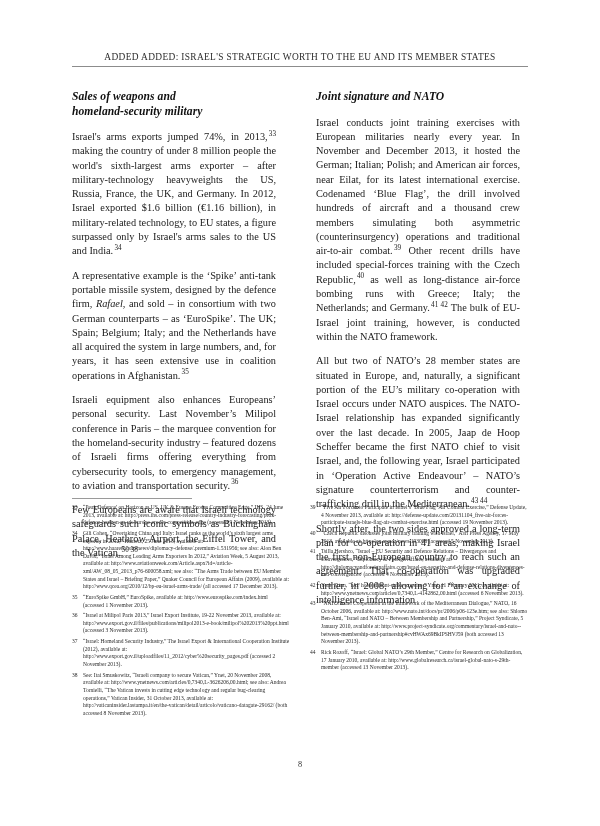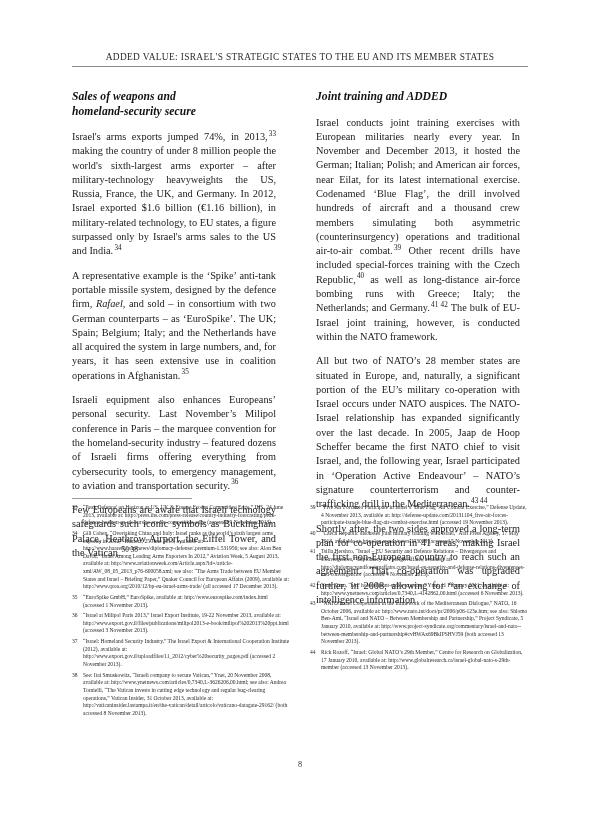--- a/index.html
+++ b/index.html
@@ -142,42 +142,42 @@
     font-size: 8.2px;
     color: #333333;
   }
 </style>
 </head>
 <body>
 
 <div class="page">
 
   <div class="running-head">
-    <span class="rh-text">ADDED VALUE: ISRAEL'S STRATEGIC STATES TO THE EU AND ITS MEMBER STATES</span>
+    <span class="rh-text">ADDED ADDED: ISRAEL'S STRATEGIC WORTH TO THE EU AND ITS MEMBER STATES</span>
     <span class="rh-rule"></span>
   </div>
 
   <div class="columns">
 
     <div class="col">
       <h2 class="sec-title">
         <span>Sales of weapons and</span><br>
-        <span>homeland-security secure</span>
+        <span>homeland-security military</span>
       </h2>
       <div>
           <p class="body">Israel's arms exports jumped 74%, in 2013,<sup class="fn">33</sup> making the country of under 8 million people the world's sixth-largest arms exporter – after military-technology heavyweights the US, Russia, France, the UK, and Germany. In 2012, Israel exported $1.6 billion (€1.16 billion), in military-related technology, to EU states, a figure surpassed only by Israel's arms sales to the US and India.<sup class="fn">34</sup></p>
           <p class="body">A representative example is the ‘Spike’ anti-tank portable missile system, designed by the defence firm, <i>Rafael</i>, and sold – in consortium with two German counterparts – as ‘EuroSpike’. The UK; Spain; Belgium; Italy; and the Netherlands have all acquired the system in large numbers, and, for years, it has seen extensive use in coalition operations in Afghanistan.<sup class="fn">35</sup></p>
           <p class="body">Israeli equipment also enhances Europeans’ personal security. Last November’s Milipol conference in Paris – the marquee convention for the homeland-security industry – featured dozens of Israeli firms offering everything from cybersecurity tools, to emergency management, to aviation and transportation security.<sup class="fn">36</sup></p>
           <p class="body">Few Europeans are aware that Israeli technology safeguards such iconic symbols as Buckingham Palace, Heathrow Airport, the Eiffel Tower, and the Vatican.<sup class="fn">50 38</sup></p>
         </div>
     </div>
 
     <div class="col">
       <h2 class="sec-title">
-        <span>Joint training and ADDED</span>
+        <span>Joint signature and NATO</span>
       </h2>
       <div>
           <p class="body">Israel conducts joint training exercises with European militaries nearly every year. In November and December 2013, it hosted the German; Italian; Polish; and American air forces, near Eilat, for its latest international exercise. Codenamed ‘Blue Flag’, the drill involved hundreds of aircraft and a thousand crew members simulating both asymmetric (counterinsurgency) operations and traditional air-to-air combat.<sup class="fn">39</sup> Other recent drills have included special-forces training with the Czech Republic,<sup class="fn">40</sup> as well as long-distance air-force bombing runs with Greece; Italy; the Netherlands; and Germany.<sup class="fn">41 42</sup> The bulk of EU-Israel joint training, however, is conducted within the NATO framework.</p>
           <p class="body">All but two of NATO’s 28 member states are situated in Europe, and, naturally, a significant portion of the EU’s military co-operation with Israel occurs under NATO auspices. The NATO-Israel relationship has expanded significantly over the last decade. In 2005, Jaap de Hoop Scheffer became the first NATO chief to visit Israel, and, the following year, Israel participated in ‘Operation Active Endeavour’ – NATO’s signature counterterrorism and counter-trafficking drill in the Mediterranean.<sup class="fn">43 44</sup></p>
           <p class="body">Shortly after, the two sides approved a long-term plan for co-operation in 41 areas, making Israel the first non-European country to reach such an agreement. That co-operation was upgraded further, in 2008, allowing for “an exchange of intelligence information</p>
         </div>
     </div>
 
   </div>
 

